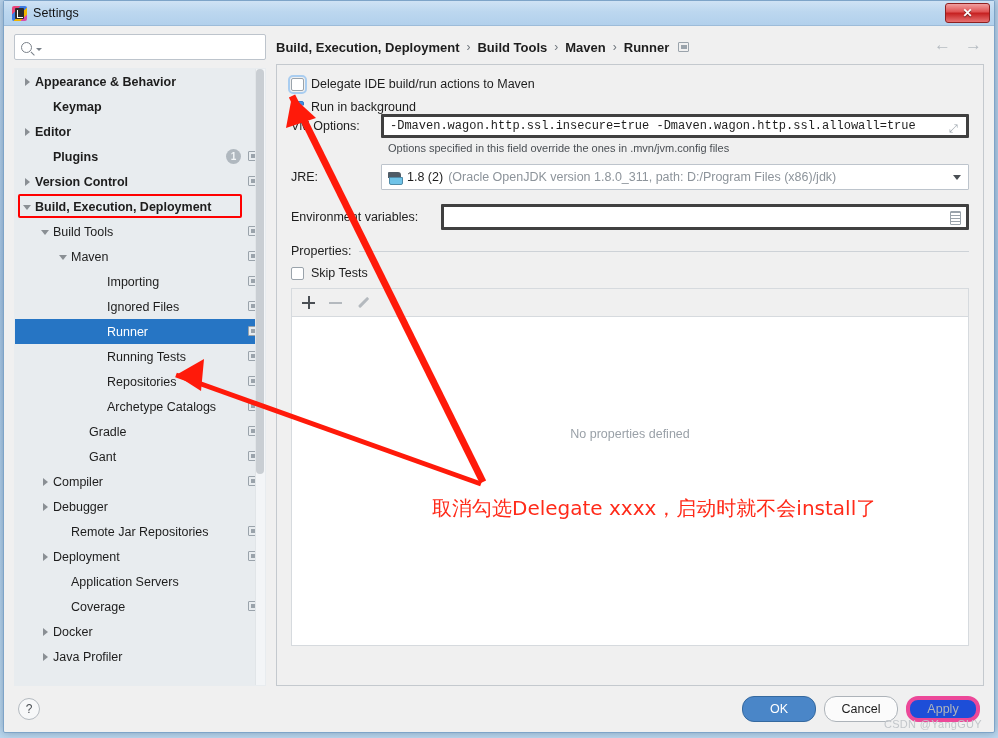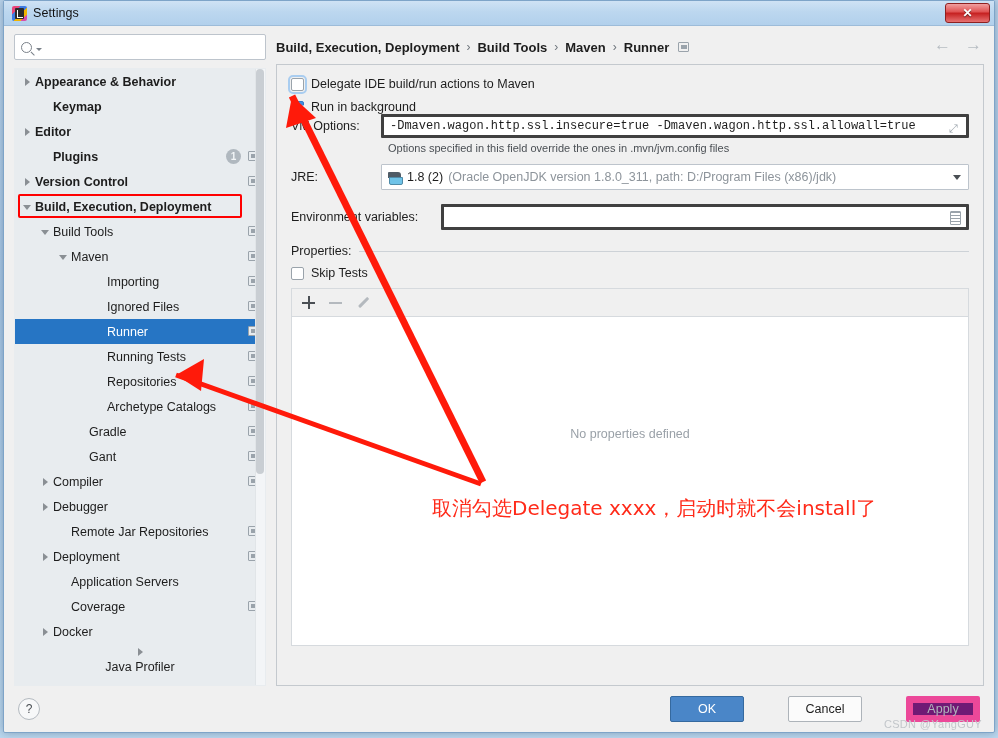--- a/index.html
+++ b/index.html
@@ -283,29 +283,28 @@
     padding: 0 14px; position: relative;
   }
   #help-btn {
     width: 22px; height: 22px; border-radius: 50%;
     border: 1px solid #b4bac0; background: #f7f8f9;
     display: flex; align-items: center; justify-content: center;
     font-size: 12px; color: #4a4f54; cursor: pointer;
   }
   #btn-group { margin-left: auto; display: flex; gap: 8px; align-items: center; }
   .dlg-btn {
-    min-width: 74px; height: 26px; border-radius: 2px;
+    min-width: 74px; height: 26px; border-radius: 12px;
     font-size: 12.5px; display: flex; align-items: center; justify-content: center;
     cursor: pointer; padding: 0 14px;
     font-family: "Liberation Sans", sans-serif;
-    margin-left: 36px;
   }
   .dlg-btn.primary { background: #4a86c8; border: 1px solid #35699f; color: #fff; }
   .dlg-btn.normal { background: #fbfbfb; border: 1px solid #adb3b9; color: #1d1d1d; }
-  .dlg-btn.disabled { background: #701a75; border: 7px solid #ec4899; color: #b0b5ba; }
+  .dlg-btn.disabled { background: #1d4ed8; border: 4px solid #ec4899; color: #b0b5ba; }
   #watermark {
     position: absolute; right: 12px; bottom: 2px;
     font-size: 11px; color: #c2c6ca; letter-spacing: .3px;
   }
 
   
   #annot {
     position: absolute; inset: 0; pointer-events: none; z-index: 50;
   }
   #annot-text {
@@ -484,21 +483,21 @@
               <span class="tw"></span>
               <span class="tree-label">Coverage</span>
               <span class="scope-ico"></span>
             </div>
             <div class="tree-row" style="padding-left: 22px;">
               <span class="tw">
                 <span class="chev"></span>
               </span>
               <span class="tree-label">Docker</span>
             </div>
-            <div class="tree-row" style="padding-left: 22px; flex-direction: column;">
+            <div class="tree-row" style="padding-left: 22px;">
               <span class="tw">
                 <span class="chev"></span>
               </span>
               <span class="tree-label">Java Profiler</span>
             </div>
           </div>
         <div id="hl-box"></div>
         <div id="tree-track">
           <div id="tree-thumb"></div>
         </div>

